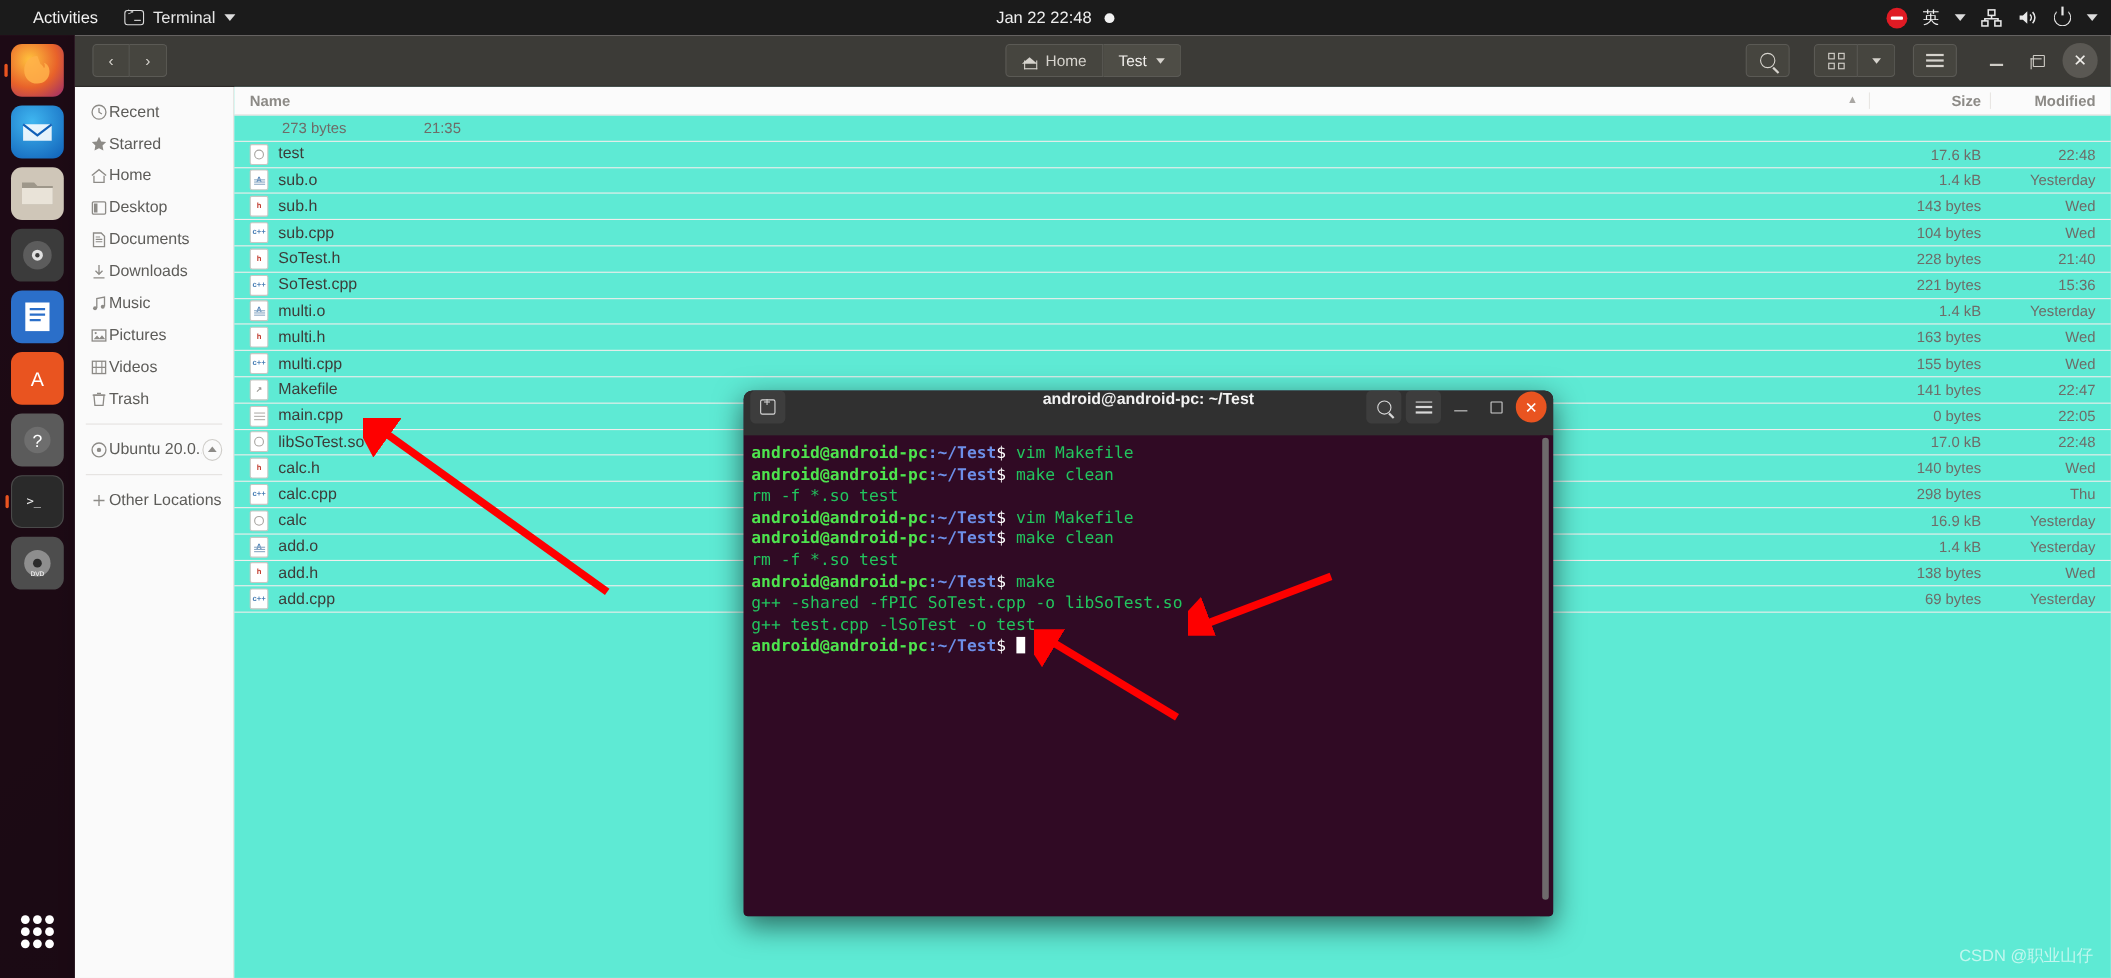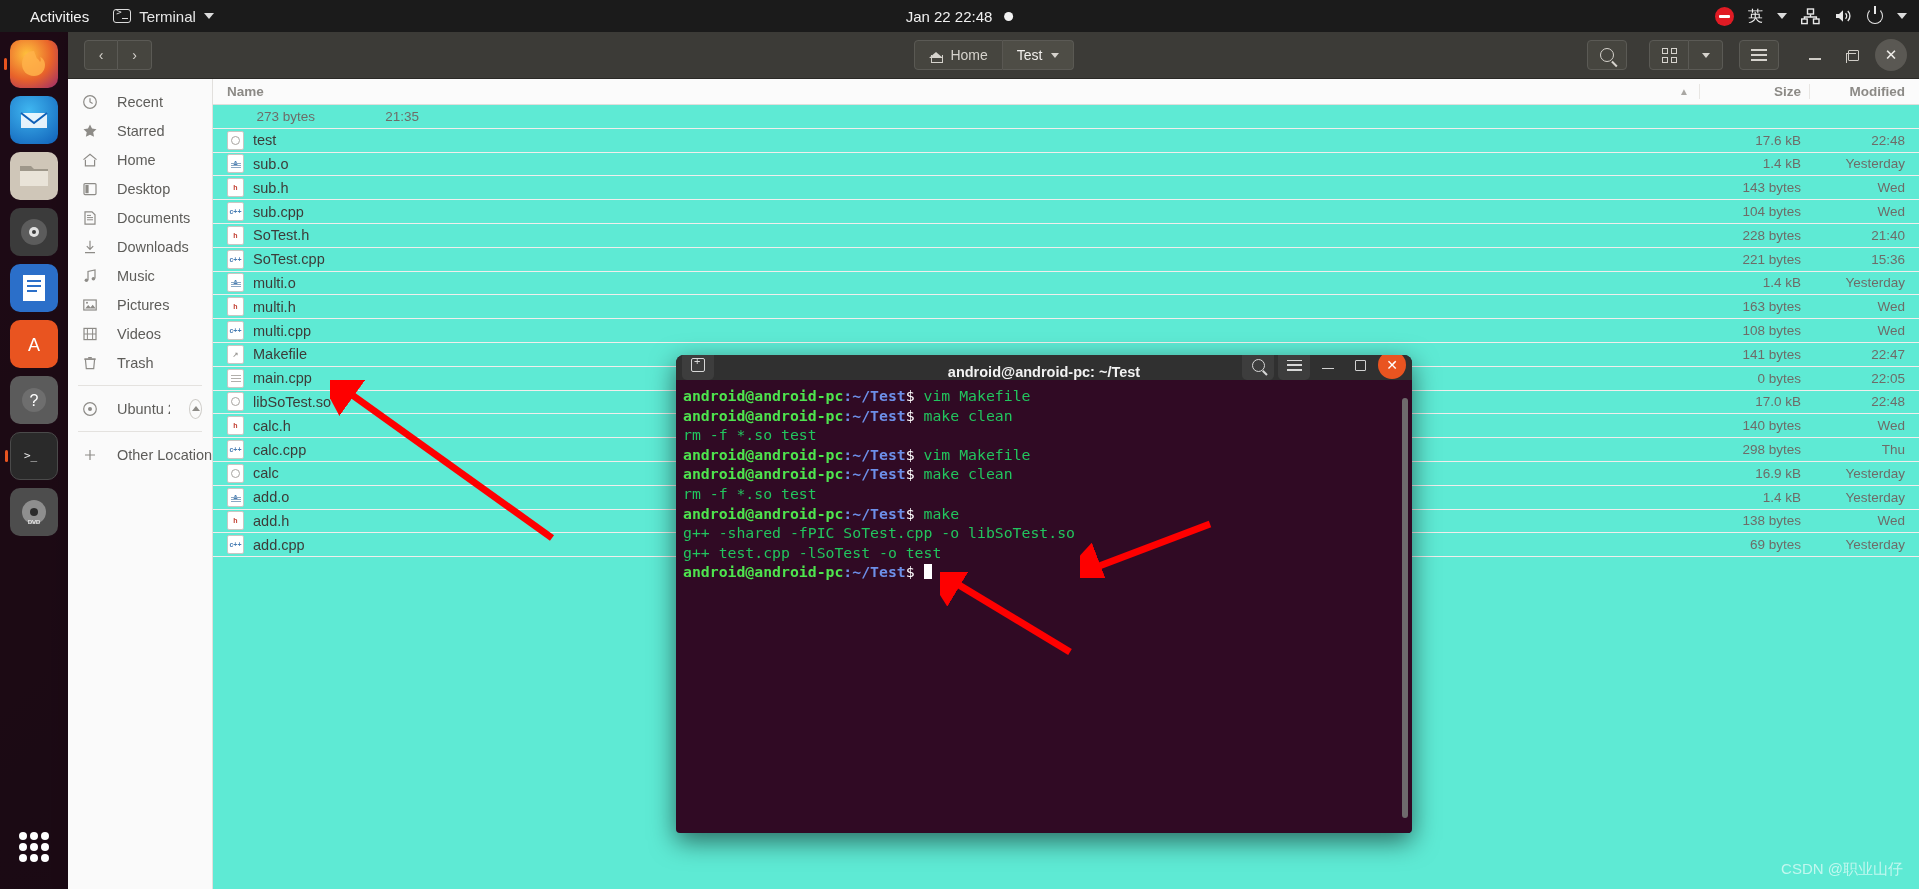--- a/index.html
+++ b/index.html
@@ -122,21 +122,21 @@
   .max-glyph{width:11px;height:11px;border:1.6px solid #cfccc6;border-radius:1px;position:relative;}
   .max-glyph:after{content:"";position:absolute;left:-3px;top:2px;width:9px;height:9px;border:1.6px solid #cfccc6;border-right:none;border-bottom:none;}
 
   #nautilus-body { display:flex; height:810px; }
 
   
   #sidebar {
     width:145px; background:#fafafa; border-right:1px solid #e2e0dd;
     padding-top:8px; font-size:14.5px; color:#5d5c59; flex:0 0 145px;
   }
-  .side-item { height:29px; display:flex; align-items:center; gap:19px; padding-left:14px; }
+  .side-item { height:29px; display:flex; align-items:center; gap:1px; padding-left:14px; }
   .side-item .lbl { white-space:nowrap; overflow:hidden; }
   .side-sep { height:1px; background:#e4e2df; margin:8px 10px; }
   .side-icn { width:16px; height:16px; flex:0 0 16px; position:relative; color:#8d8b87; }
   .side-icn svg { display:block; }
   .eject-btn { margin-left:auto; margin-right:10px; width:20px;height:20px;border:1px solid #cfcdc9;border-radius:50%;
      display:flex;align-items:center;justify-content:center;}
   .eject-btn i { width:0;height:0;border-left:4px solid transparent;border-right:4px solid transparent;border-bottom:5px solid #8d8b87;}
 
   
   #filelist { flex:1 1 auto; background:#5eead4; position:relative; }
@@ -173,21 +173,21 @@
   .ftype.txt:after{content:"";position:absolute;left:3px;top:5px;width:10px;height:1px;
      box-shadow:0 3px 0 #b2b0ac,0 6px 0 #b2b0ac;background:#b2b0ac;}
 
   
   #terminal {
     position:absolute; left:676px; top:355px; width:736px; height:478px;
     z-index:40; box-shadow:0 8px 26px rgba(0,0,0,.55); border-radius:8px 8px 4px 4px;
     overflow:hidden; background:#300a24;
   }
   #term-header {
-    height:25px; background:#303030; display:flex; align-items:flex-end; padding:0 6px; gap:4px;
+    height:41px; background:#303030; display:flex; align-items:flex-start; padding:0 6px; gap:4px;
   }
   .tbtn {
     width:32px;height:30px;border-radius:5px;background:#3d3d3d;
     display:flex;align-items:center;justify-content:center;color:#d8d8d8;
   }
   #term-title {
     position:absolute; left:0; right:0; text-align:center; color:#f2f2f2;
     font-size:14.5px; font-weight:bold; pointer-events:none;
   }
   .term-right { margin-left:auto; display:flex; align-items:center; gap:4px; z-index:2;}
@@ -597,21 +597,21 @@
               <span>multi.h</span>
             </div>
             <div class="fsize">163 bytes</div>
             <div class="fmod">Wed</div>
           </div>
           <div class="frow">
             <div class="fname">
               <span class="ftype cpp">c++</span>
               <span>multi.cpp</span>
             </div>
-            <div class="fsize">108 bytes</div>
+            <div class="fsize">155 bytes</div>
             <div class="fmod">Wed</div>
           </div>
           <div class="frow">
             <div class="fname">
               <span class="ftype mk">↗</span>
               <span>Makefile</span>
             </div>
             <div class="fsize">141 bytes</div>
             <div class="fmod">22:47</div>
           </div>

